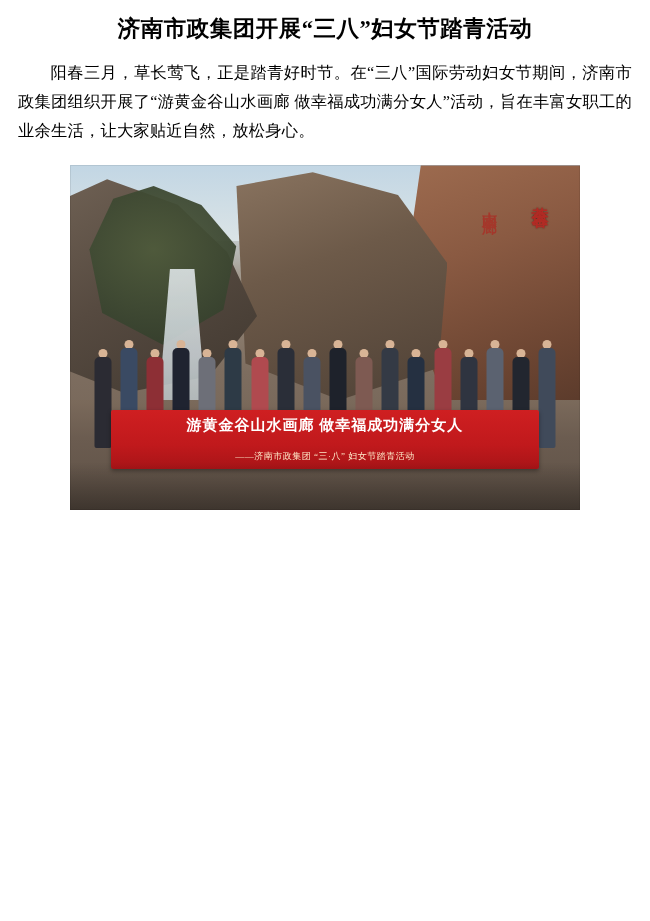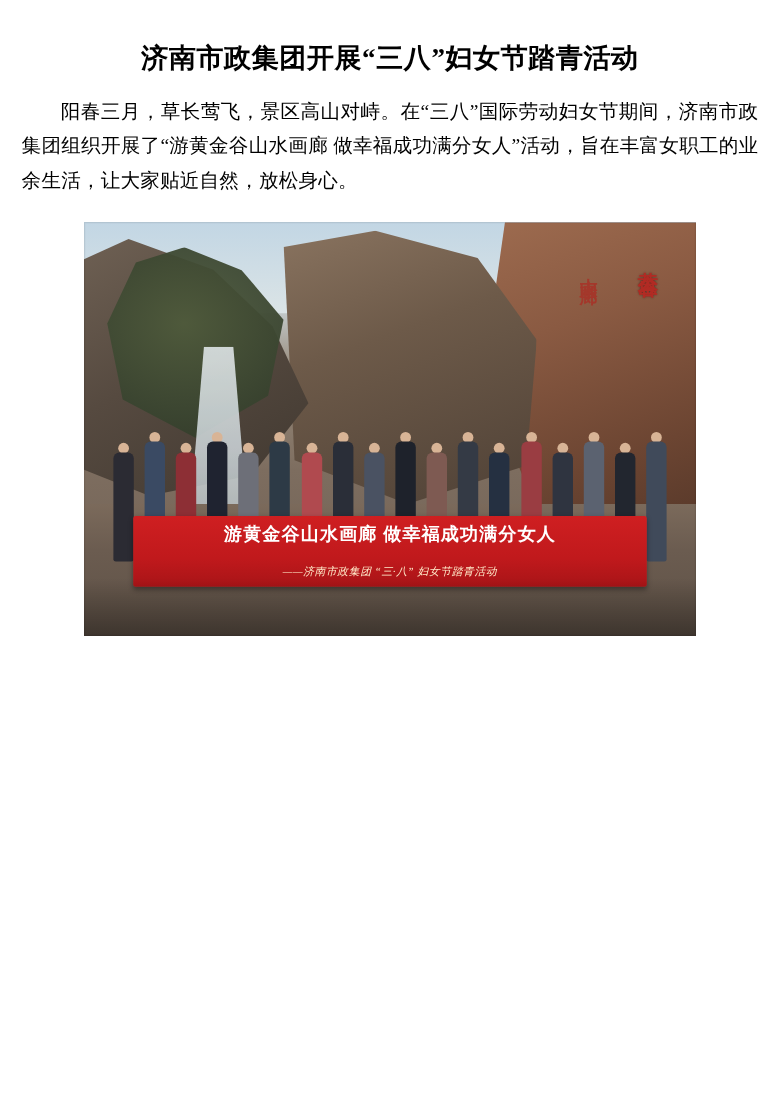--- a/index.html
+++ b/index.html
@@ -11,21 +11,21 @@
     width: 650px;
     height: 921px;
     font-family: "Liberation Serif", "DejaVu Serif", serif;
     color: #000000;
     overflow: hidden;
   }
   .page {
     width: 650px;
     height: 921px;
     box-sizing: border-box;
-    padding: 28px 18px 0 18px;
+    padding: 8px 18px 0 18px;
     position: relative;
   }
   .doc-title {
     text-align: center;
     font-weight: bold;
     font-size: 22.5px;
     line-height: 1.35;
     letter-spacing: 0.5px;
     margin: 6px 0 14px 0;
     font-family: "Liberation Serif", "DejaVu Serif", serif;
@@ -194,38 +194,37 @@
     letter-spacing: 1px;
     white-space: nowrap;
     font-family: "Liberation Serif", "DejaVu Serif", serif;
   }
   .banner-line2 {
     font-size: 9px;
     margin-top: 3px;
     letter-spacing: 0.5px;
     white-space: nowrap;
     color: #ffe9c9;
-    font-style: italic;
   }
   .photo-edge {
     position: absolute;
     inset: 0;
     box-shadow: inset 0 0 0 1px rgba(0,0,0,0.08);
     pointer-events: none;
   }
 </style>
 </head>
 <body>
 
 <div class="page">
 
   <h1 class="doc-title">济南市政集团开展“三八”妇女节踏青活动</h1>
 
   <div class="body-text">
-    <p>阳春三月，草长莺飞，景区高山对峙。在“三八”国际劳动妇女节期间，济南市政集团组织开展了“游黄金谷山水画廊 做幸福成功满分女人”活动，旨在丰富女职工的业余生活，让大家贴近自然，放松身心。</p>
+    <p>阳春三月，草长莺飞，正是踏青好时节。在“三八”国际劳动妇女节期间，济南市政集团组织开展了“游黄金谷山水画廊 做幸福成功满分女人”活动，旨在丰富女职工的业余生活，让大家贴近自然，放松身心。</p>
   </div>
 
   <div class="figure">
     <div class="photo">
       <div class="sky"></div>
       <div class="cliff-right"></div>
       <div class="carved">黄金谷</div>
       <div class="carved-2">山水画廊</div>
       <div class="cliff-center"></div>
       <div class="rock-left"></div>

